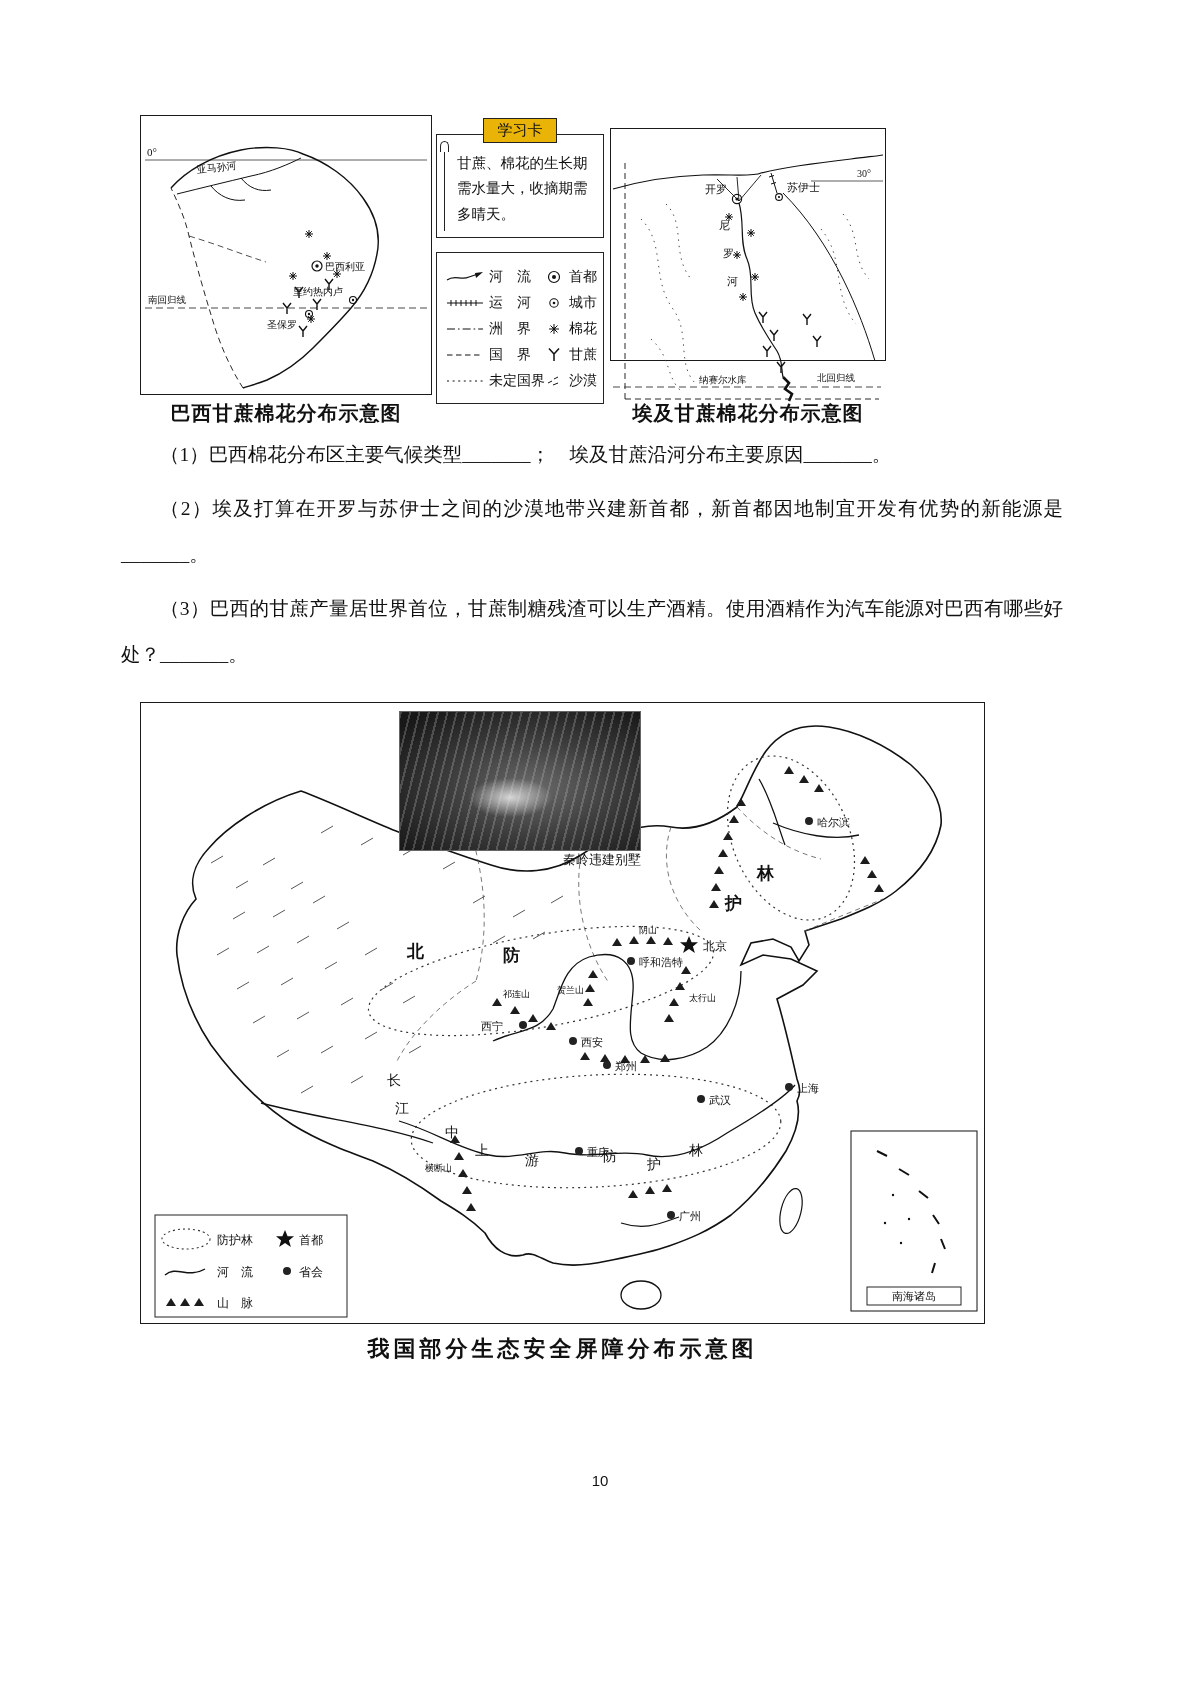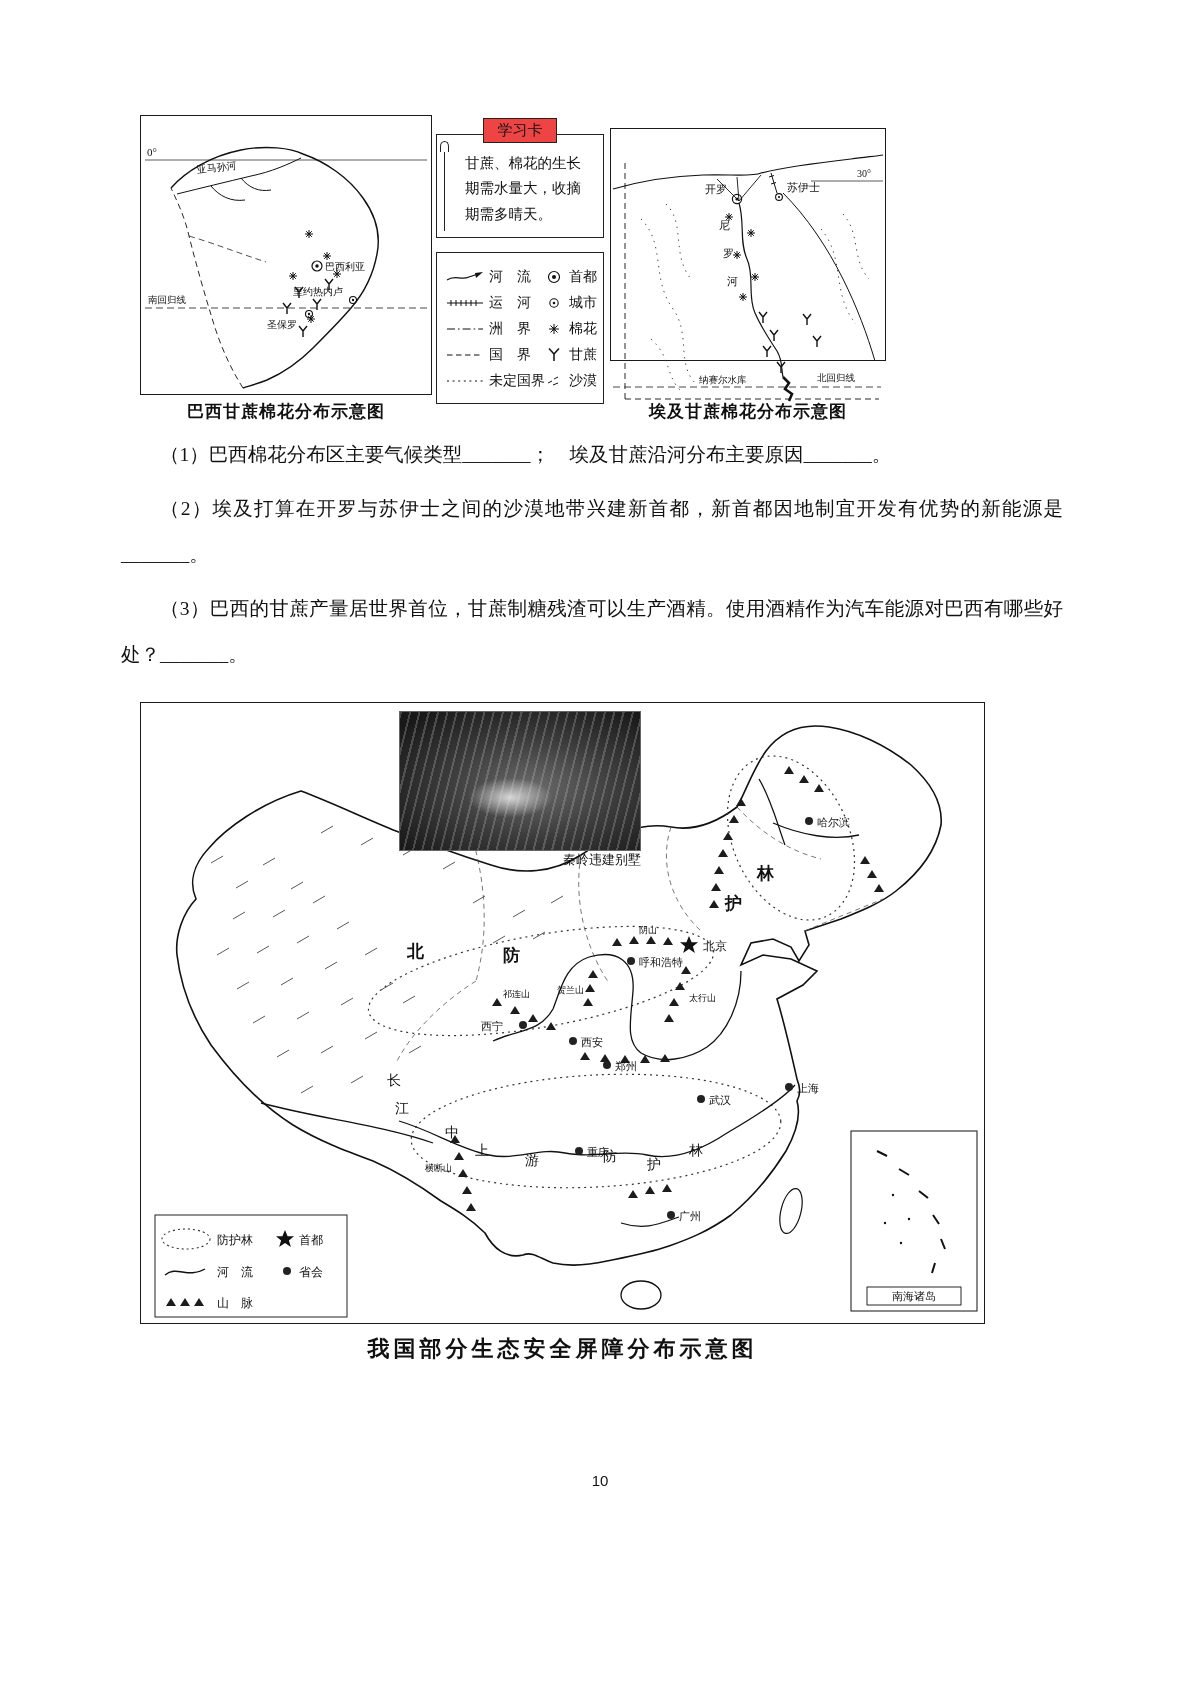--- a/index.html
+++ b/index.html
@@ -1,32 +1,32 @@
 <!DOCTYPE html>
 <html><head>
 <meta charset="utf-8">
 <style>
   html,body{margin:0;padding:0;background:#e8e8e8;}
   .page{position:relative;width:1200px;height:1698px;margin:0 auto;background:#ffffff;
         font-family:"Liberation Serif","DejaVu Serif",serif;color:#111;overflow:hidden;}
   .abs{position:absolute;}
   .map-frame{border:1.5px solid #1a1a1a;background:#fff;box-sizing:border-box;}
-  .map-cap{font-weight:bold;font-size:17px;text-align:center;letter-spacing:1px;}
+  .map-cap{font-weight:bold;font-size:20px;text-align:center;letter-spacing:1px;}
   .qblock p{margin:8px;font-size:19.5px;line-height:46px;text-align:justify;}
   .qblock p.indent{text-indent:39px;}
   .china-cap{font-size:22px;font-weight:bold;text-align:center;letter-spacing:4px;font-family:Liberation Serif, serif;}
   .pagenum{text-align:center;font-size:15px;font-family:"Liberation Sans","DejaVu Sans",sans-serif;}
   svg{display:block;}
   svg text{font-family:"Liberation Serif","DejaVu Serif",serif;fill:#111;}
 
   
   .study-card{width:168px;}
   .sc-title{border:1.3px solid #222;display:block;width:72px;margin:0 auto;padding:2px 0;
-            text-align:center;background:#ef4444;font-size:15px;position:relative;z-index:2;}
-  .sc-body{border:1.3px solid #222;margin-top:-9px;padding:16px 10px 10px 28px;font-size:14.5px;
+            text-align:center;background:#eab308;font-size:15px;position:relative;z-index:2;}
+  .sc-body{border:1.3px solid #222;margin-top:-9px;padding:16px 10px 10px 20px;font-size:14.5px;
            line-height:1.75;position:relative;background:#fff;}
   .sc-body::before{content:"";position:absolute;left:7px;top:6px;bottom:6px;border-left:1.3px solid #222;}
   .sc-body::after{content:"";position:absolute;left:3px;top:6px;width:7px;height:10px;
                   border:1.2px solid #222;border-radius:50% 50% 0 0;border-bottom:none;background:#fff;}
 
   
   .legend-box{border:1.3px solid #222;margin-top:14px;padding:11px 6px 9px 8px;background:#fff;}
   .legend-row{display:grid;grid-template-columns:44px 56px 24px auto;align-items:center;
               height:26px;font-size:14px;}
   .legend-row .lab{letter-spacing:0px;white-space:nowrap;}

